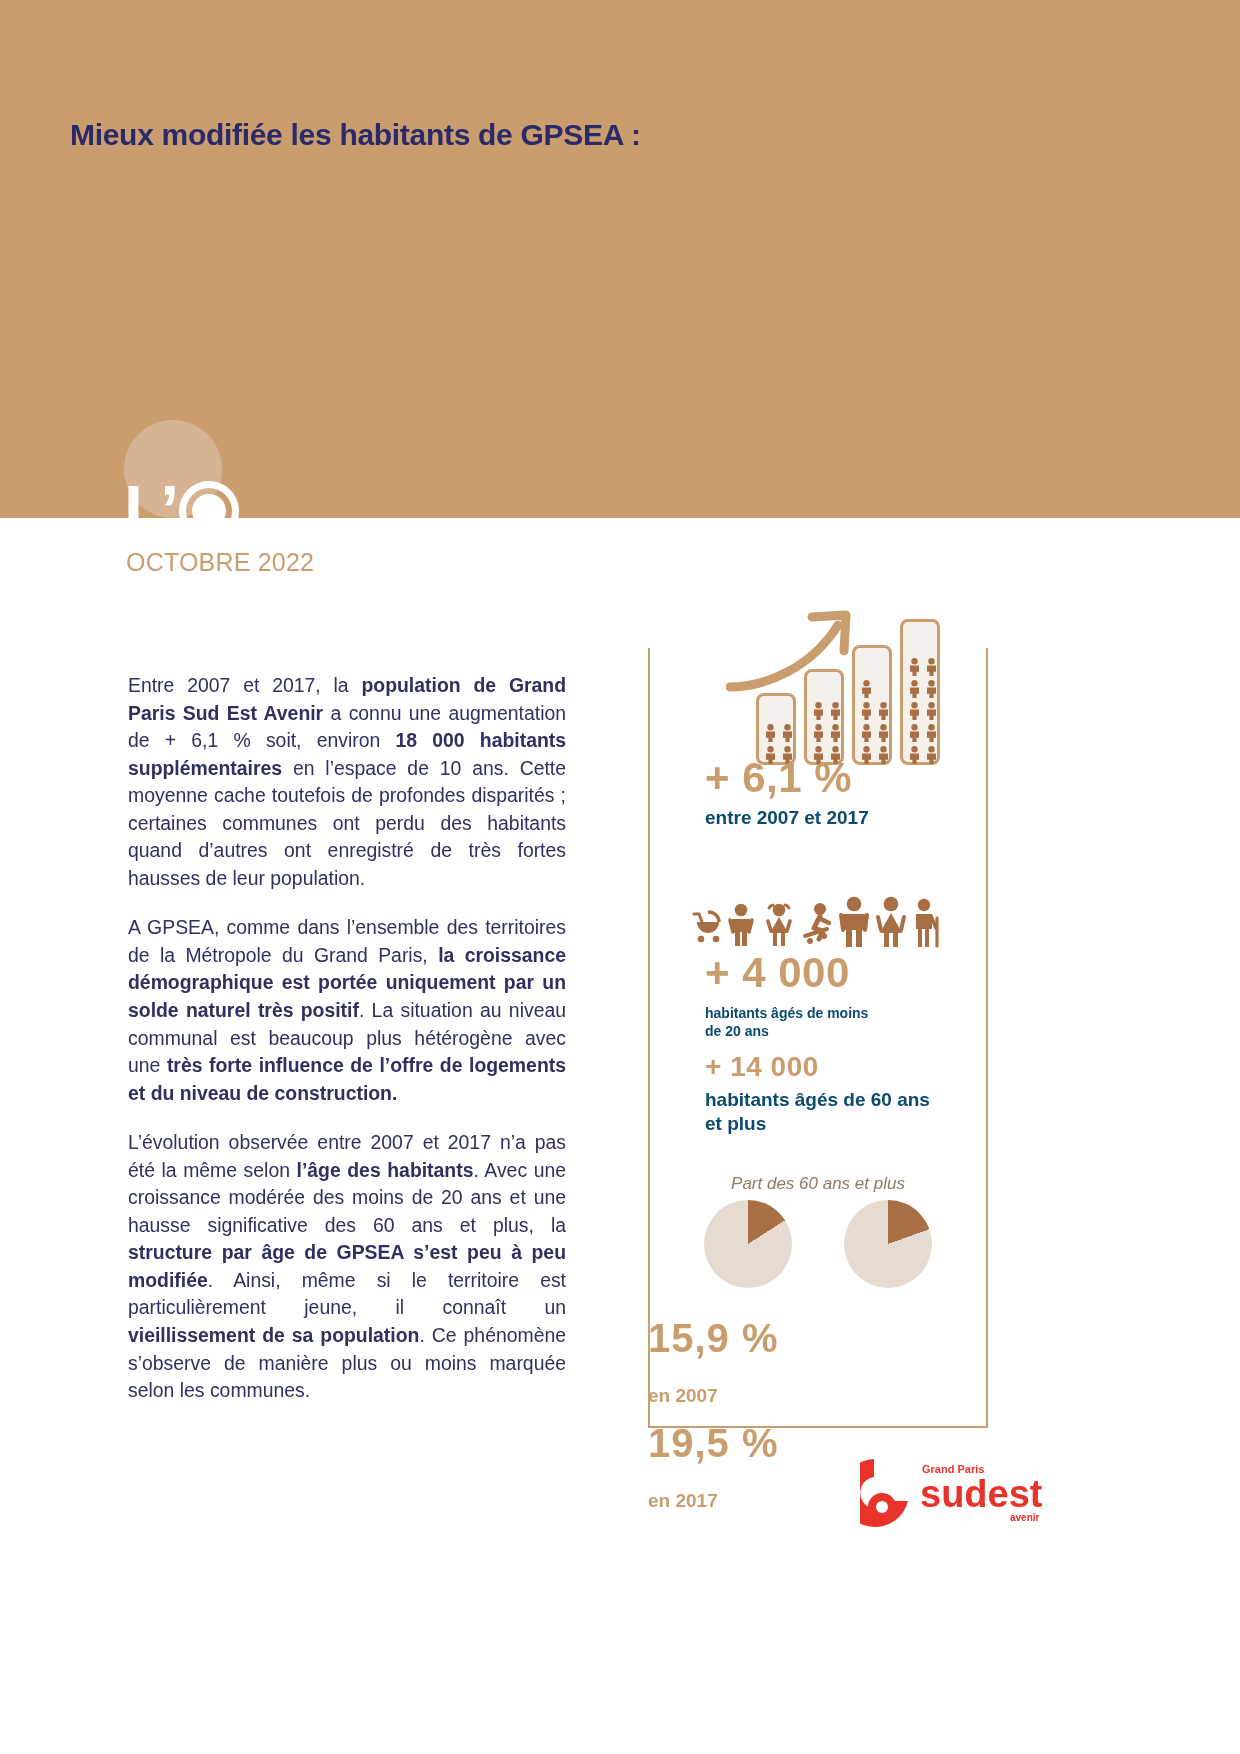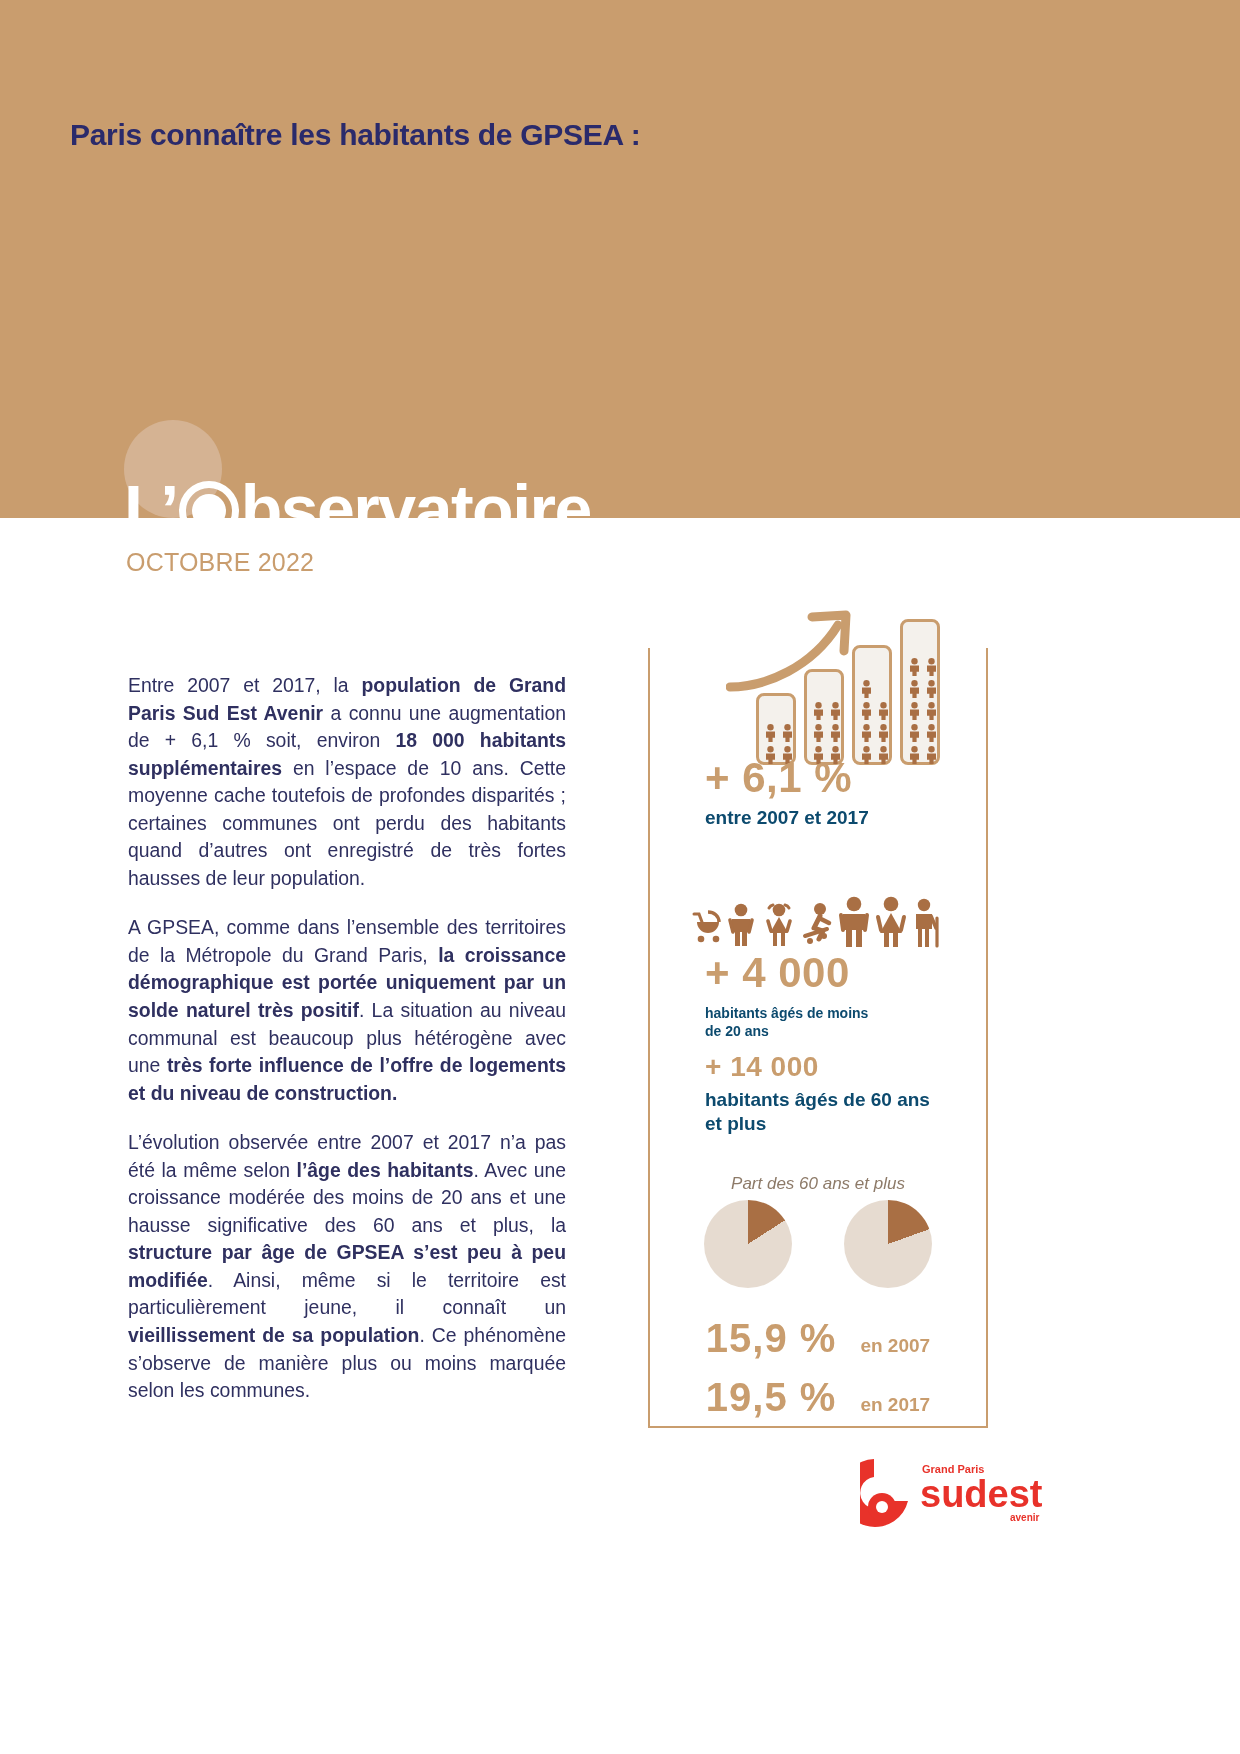--- a/index.html
+++ b/index.html
@@ -254,23 +254,24 @@
 
   .pct-rows {
     position: absolute;
     left: 648px;
     top: 1316px;
     width: 340px;
   }
   .pct-row {
     display: flex;
     align-items: baseline;
-    justify-content: center;
+    justify-content: space-between;
     gap: 24px;
     margin-bottom: 14px;
+    flex-direction: column;
   }
   .pct-val {
     font-size: 40px;
     font-weight: bold;
     color: #c99d6e;
     letter-spacing: 1px;
   }
   .pct-year {
     font-size: 19px;
     font-weight: bold;
@@ -285,32 +286,31 @@
     width: 200px;
     height: 80px;
   }
 </style>
 </head>
 <body>
 
 <div class="header-band"></div>
 
 <div class="header-inner">
-  <div class="kicker">Paris connaître les habitants de GPSEA :</div>
+  <div class="kicker">Mieux modifiée les habitants de GPSEA :</div>
 </div>
 
 <div class="logo-block">
   <div class="logo-halo"></div>
   <div class="logo-word">
     <span>L’</span>
     <span class="logo-o">
       <span class="ring"></span>
       <span class="dot"></span>
     </span>
-    <span>bservatoire</span>
   </div>
   <div class="logo-date">OCTOBRE 2022</div>
 </div>
 
 <div class="text-col" id="text-col">
     <p><span>Entre 2007 et 2017, la </span><b>population de Grand Paris Sud Est Avenir</b><span> a connu une augmentation de + 6,1 % soit, environ </span><b>18 000 habitants supplémentaires</b><span> en l’espace de 10 ans. Cette moyenne cache toutefois de profondes disparités ; certaines communes ont perdu des habitants quand d’autres ont enregistré de très fortes hausses de leur population.</span></p>
     <p><span>A GPSEA, comme dans l’ensemble des territoires de la Métropole du Grand Paris, </span><b>la croissance démographique est portée uniquement par un solde naturel très positif</b><span>. La situation au niveau communal est beaucoup plus hétérogène avec une </span><b>très forte influence de l’offre de logements et du niveau de construction.</b></p>
     <p><span>L’évolution observée entre 2007 et 2017 n’a pas été la même selon </span><b>l’âge des habitants</b><span>. Avec une croissance modérée des moins de 20 ans et une hausse significative des 60 ans et plus, la </span><b>structure par âge de GPSEA s’est peu à peu modifiée</b><span>. Ainsi, même si le territoire est particulièrement jeune, il connaît un </span><b>vieillissement de sa population</b><span>. Ce phénomène s’observe de manière plus ou moins marquée selon les communes.</span></p>
   </div>
 

